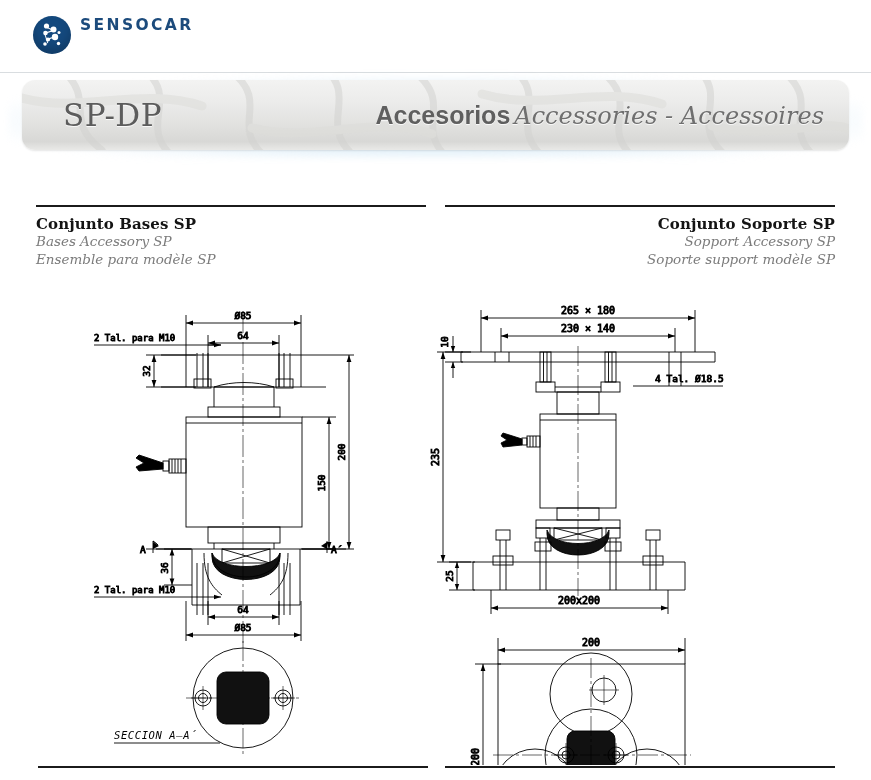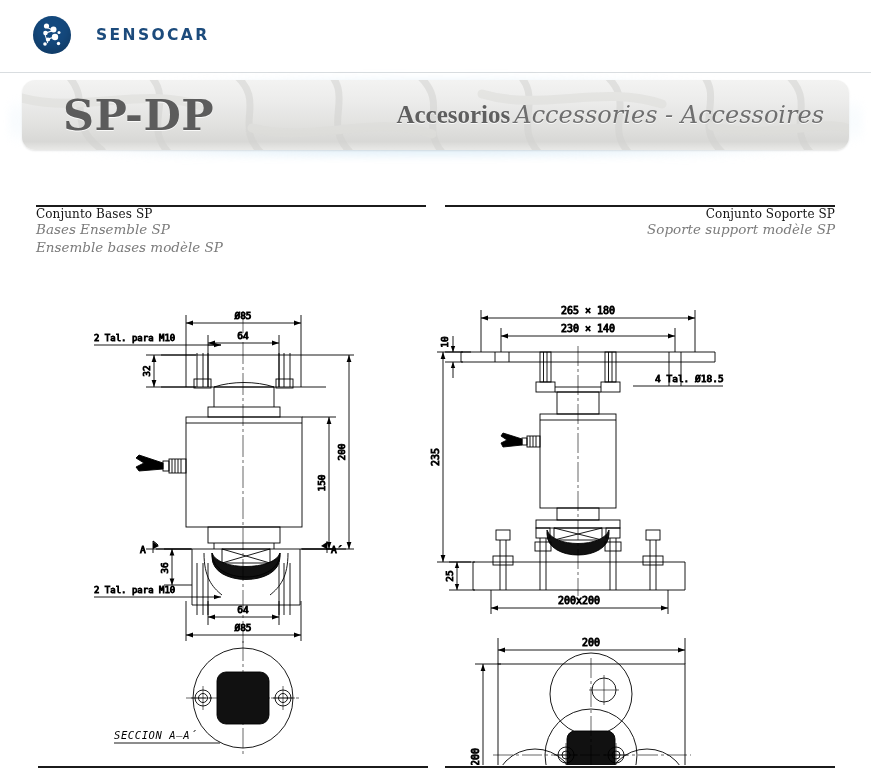--- a/index.html
+++ b/index.html
@@ -20,22 +20,21 @@
   .logo-bar {
     position: absolute;
     left: 0; top: 0;
     width: 871px; height: 72px;
     background: #ffffff;
   }
   .logo-wrap {
     position: absolute;
     left: 33px; top: 16px;
     display: flex;
-    align-items: center;
-    gap: 25px;
+    gap: 9px;
   }
   .logo-mark {
     width: 38px; height: 38px;
     border-radius: 50%;
     background: #14497e;
     position: relative;
     box-shadow: inset 0 -6px 10px rgba(0,0,0,.18);
   }
   .logo-mark svg { position: absolute; left:0; top:0; }
   .logo-word {
@@ -74,34 +73,34 @@
   }
   .band-pattern {
     position: absolute; left:0; top:0; width:100%; height:100%;
     opacity: .55;
   }
   .band-title {
     position: absolute;
     left: 41px; top: 50%;
     transform: translateY(-50%);
     font-family: "DejaVu Serif", serif;
-    font-weight: bold;
-    font-size: 43px;
+    font-weight: normal;
+    font-size: 31px;
     color: #5c5c5c;
     letter-spacing: .5px;
     text-shadow: 0 1px 0 rgba(255,255,255,.8);
   }
   .band-right {
     position: absolute;
     right: 25px; top: 50%;
     transform: translateY(-50%);
     white-space: nowrap;
   }
   .band-right .es {
-    font-family: Liberation Serif, serif;
+    font-family: Liberation Sans, sans-serif;
     font-weight: bold;
     font-size: 25px;
     color: #5f5f5f;
     text-shadow: 0 1px 0 rgba(255,255,255,.8);
     margin-left: 30px;
   }
   .band-right .tr {
     font-family: "DejaVu Serif", serif;
     font-style: italic;
     font-size: 24px;
@@ -114,23 +113,24 @@
   .col { position: absolute; top: 205px; }
   .col-left  { left: 36px;  width: 390px; }
   .col-right { left: 445px; width: 390px; text-align: right; }
 
   .sec-rule {
     width: 100%;
     height: 2px;
     background: #1b1b1b;
   }
   .sec-title {
+    margin-top: 8px;
     font-family: "DejaVu Serif", serif;
-    font-size: 12px;
-    font-weight: 400;
+    font-size: 15px;
+    font-weight: 700;
     color: #141414;
     letter-spacing: .1px;
   }
   .sec-sub {
     font-family: "DejaVu Serif", serif;
     font-style: italic;
     font-size: 13.5px;
     color: #7b7b7b;
     line-height: 1.33;
   }
@@ -199,27 +199,28 @@
   <div class="band-title">SP-DP</div>
   <div class="band-right">
     <span class="es">Accesorios</span>
     <span class="tr">Accessories - Accessoires</span>
   </div>
 </div>
 
 <div class="col col-left">
   <div class="sec-rule"></div>
   <div class="sec-title">Conjunto Bases SP</div>
-  <div class="sec-sub">Bases Ensemble SP</div>
-  <div class="sec-sub">Ensemble bases modèle SP</div>
+  <div class="sec-sub">Bases Accessory SP</div>
+  <div class="sec-sub">Ensemble para modèle SP</div>
 </div>
 
 <div class="col col-right">
   <div class="sec-rule"></div>
   <div class="sec-title">Conjunto Soporte SP</div>
+  <div class="sec-sub">Sopport Accessory SP</div>
   <div class="sec-sub">Soporte support modèle SP</div>
 </div>
 
 <div class="dwg dwg-left">
 <svg width="390" height="470" viewBox="0 0 390 470" aria-hidden="true">
   <g stroke="#000" fill="none" stroke-width="0.9" shape-rendering="geometricPrecision">
 
     <line x1="150" y1="20" x2="150" y2="92"></line>
     <line x1="265" y1="20" x2="265" y2="92"></line>
     <line x1="150" y1="28" x2="265" y2="28"></line>

